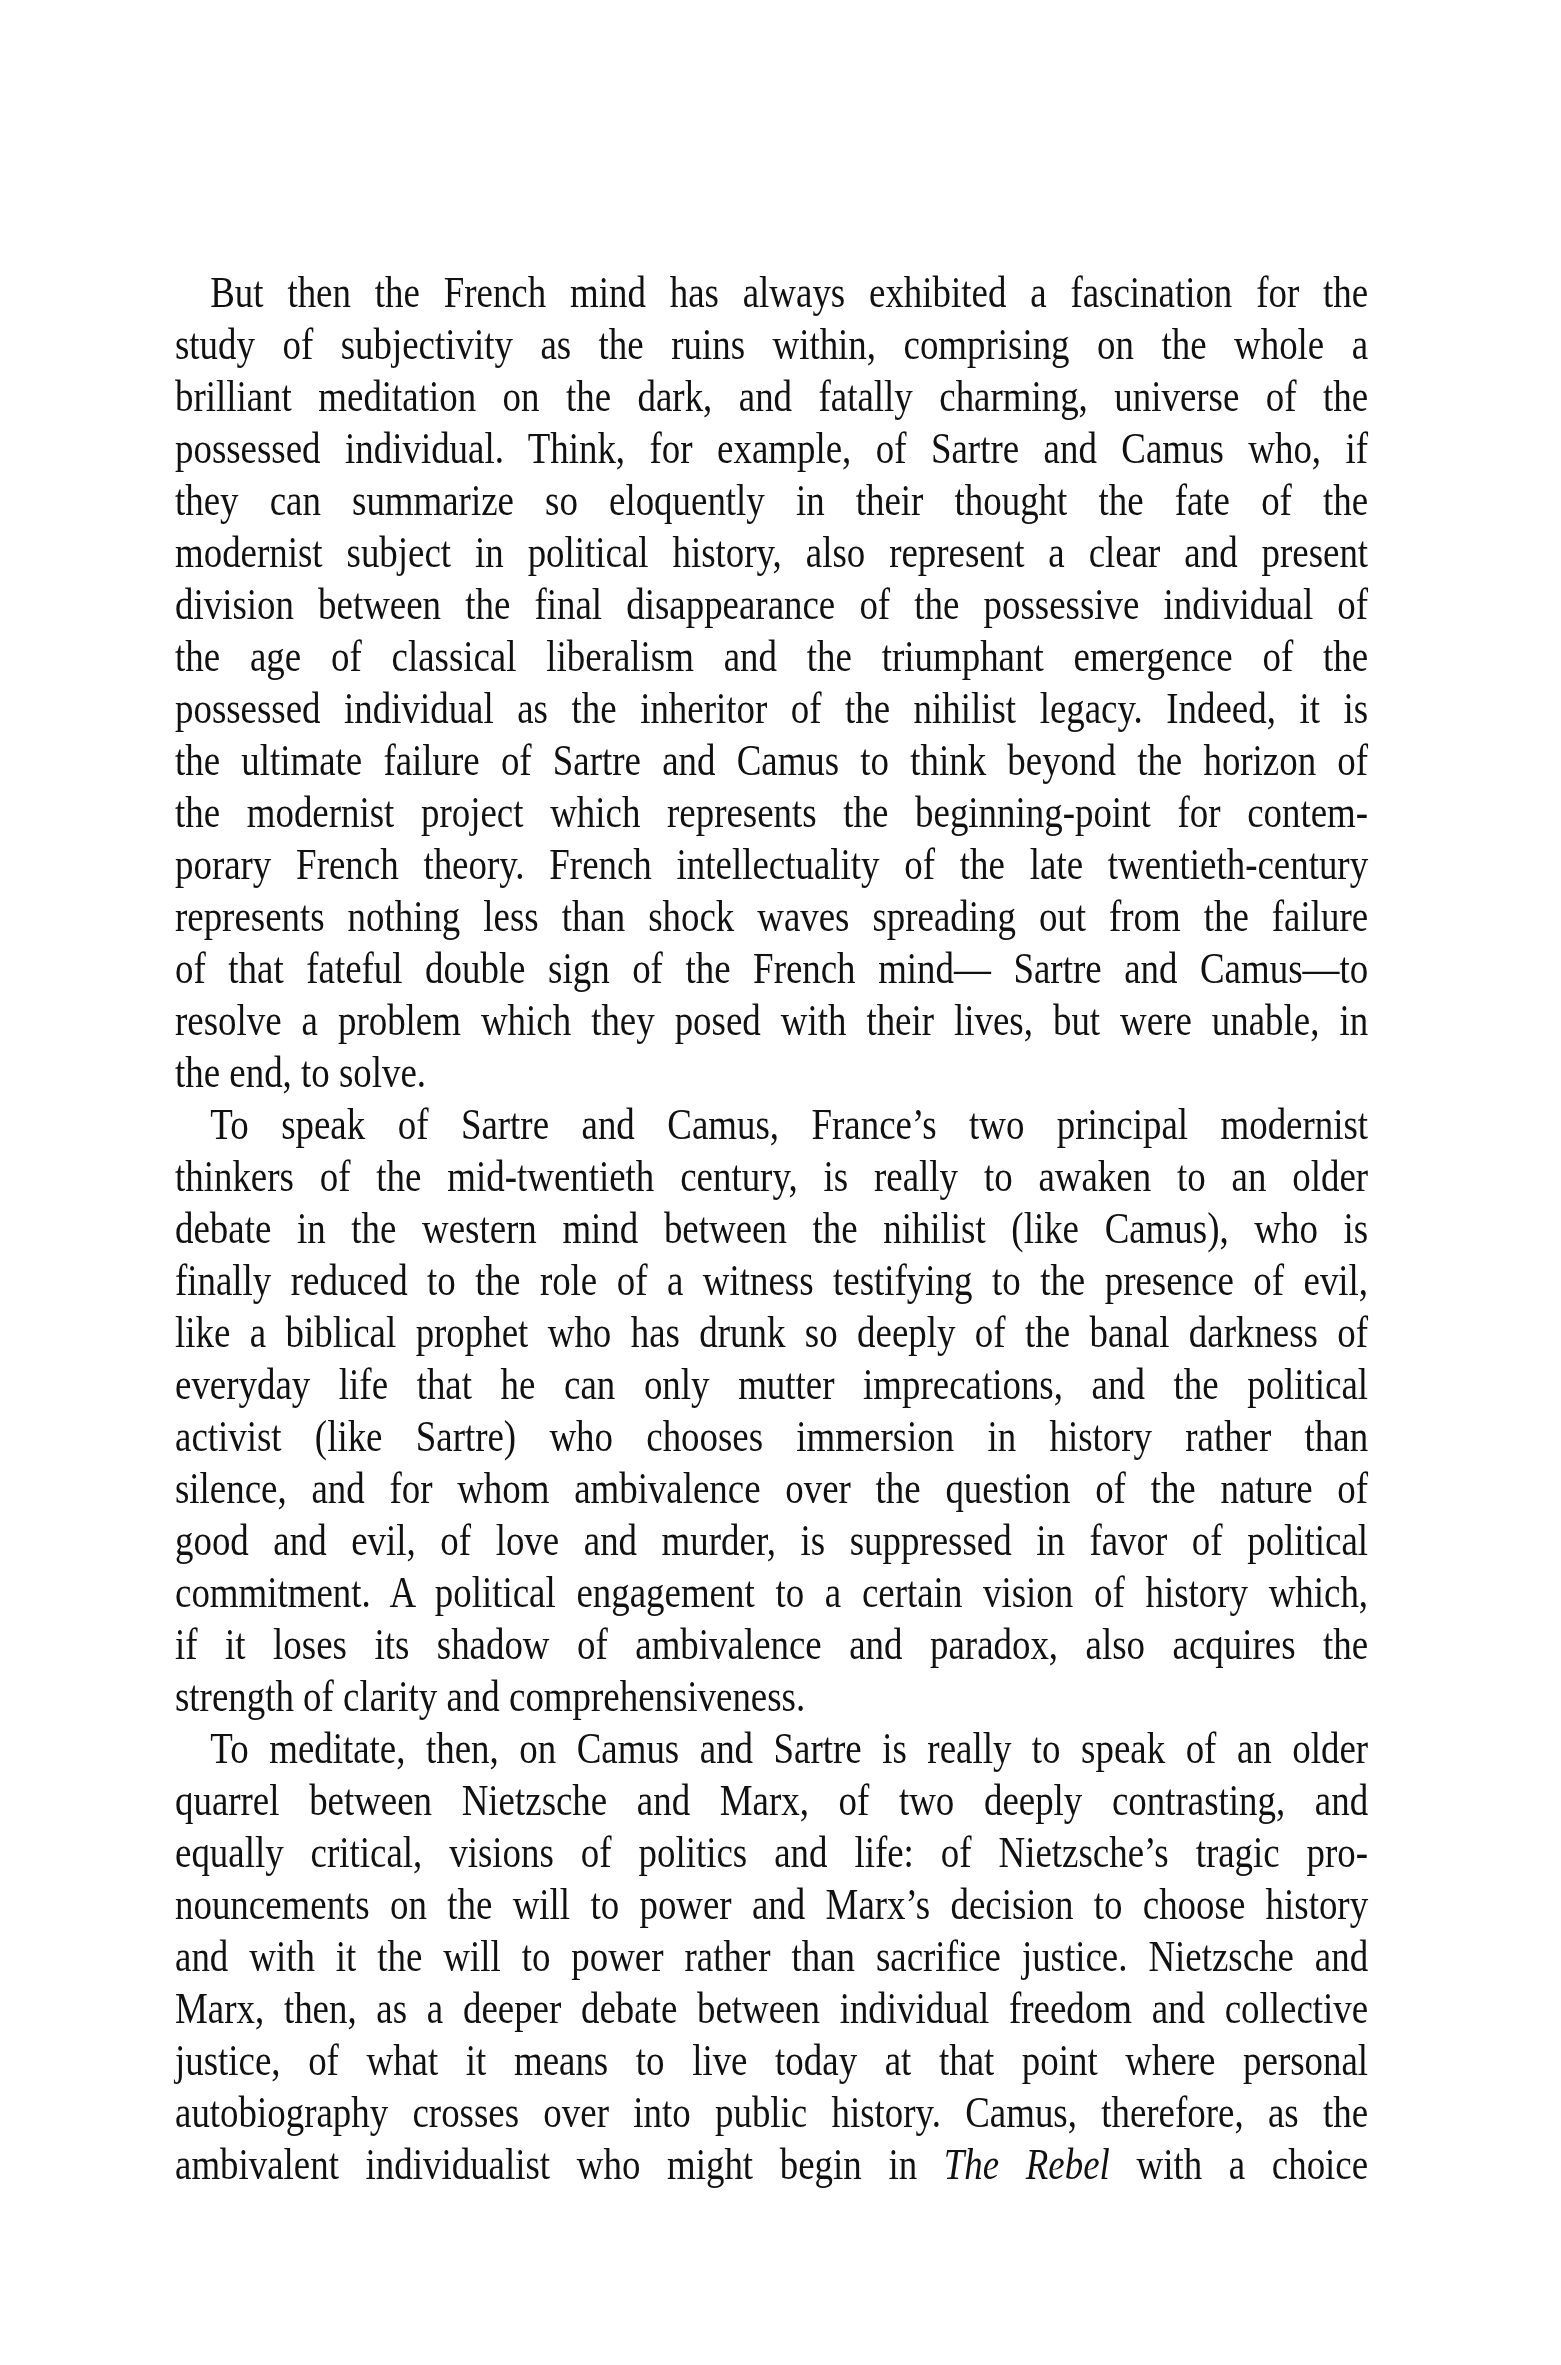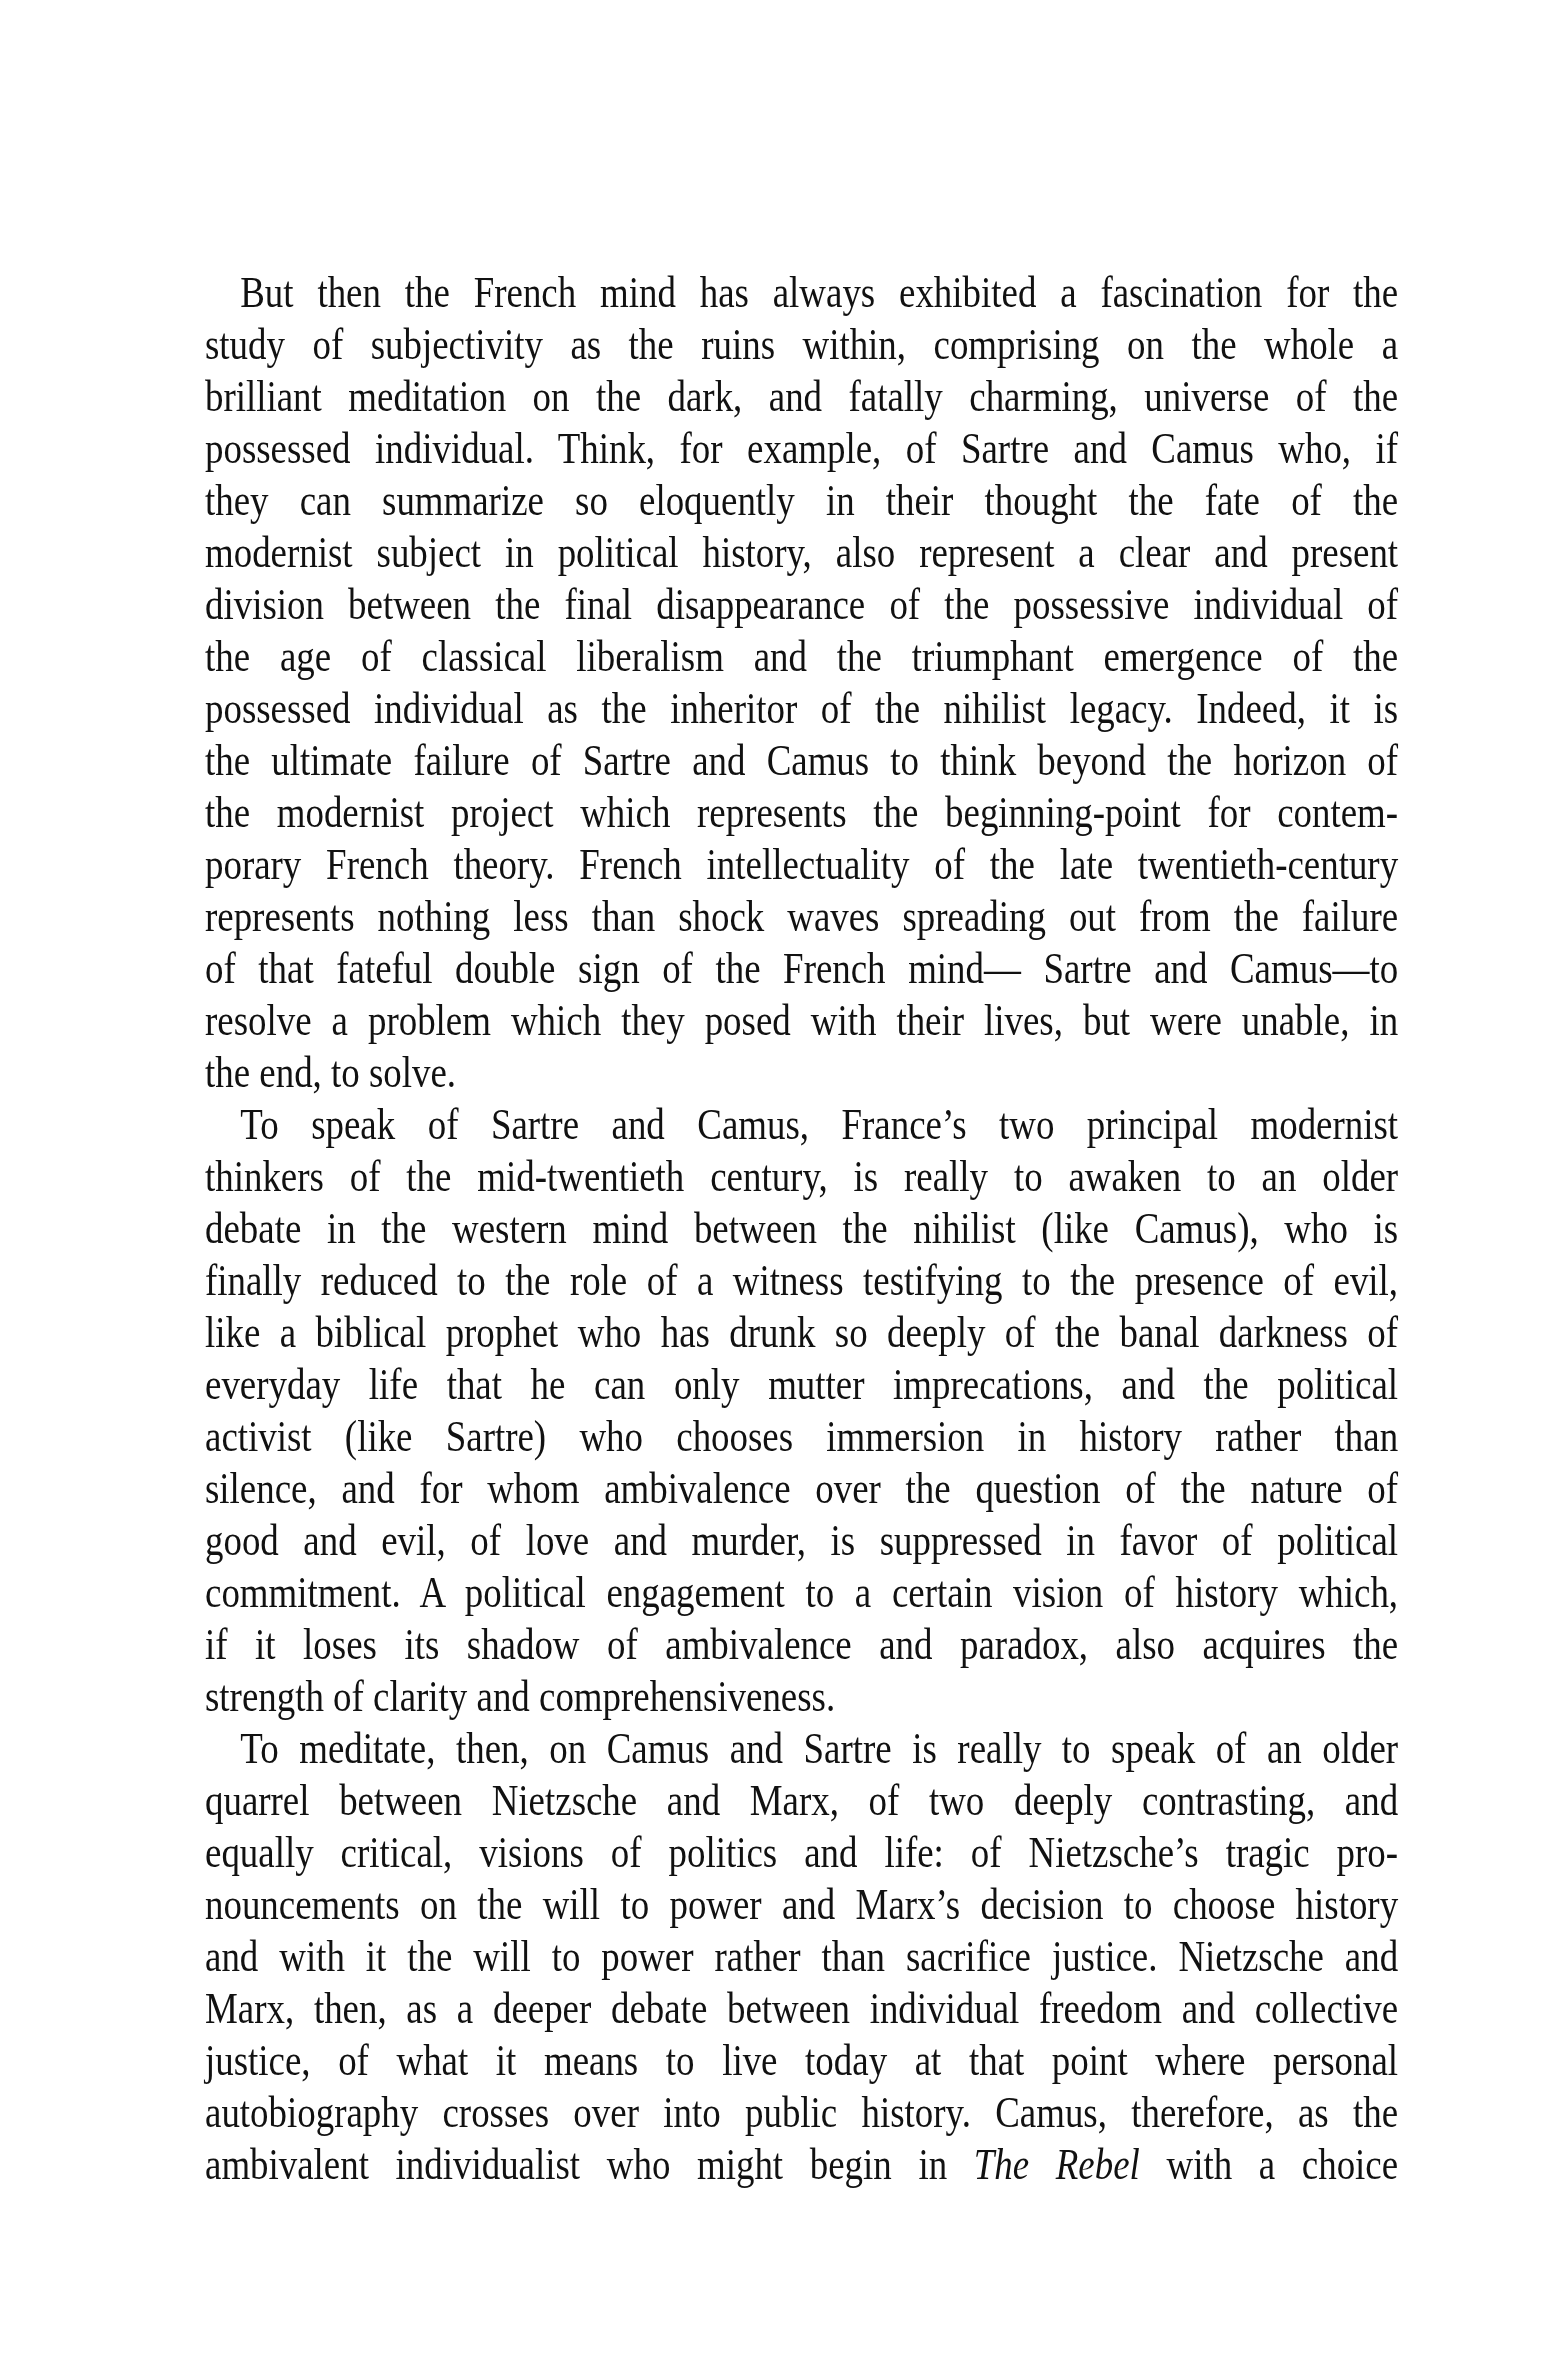--- a/index.html
+++ b/index.html
@@ -45,21 +45,20 @@
     right: 0;
     top: 0;
     font-style: normal;
     font-size: 43px;
   }
   .column {
     position: absolute;
     left: 175px;
     top: 266px;
     width: 1193px;
-    margin-left: 30px;
   }
   .scaler {
     width: 1455px; 
     transform-origin: left top;
     transform: scaleX(0.82);
     font-family: "Liberation Serif", "DejaVu Serif", serif;
     font-size: 45px;
     line-height: 52px;
   }
   .line {

